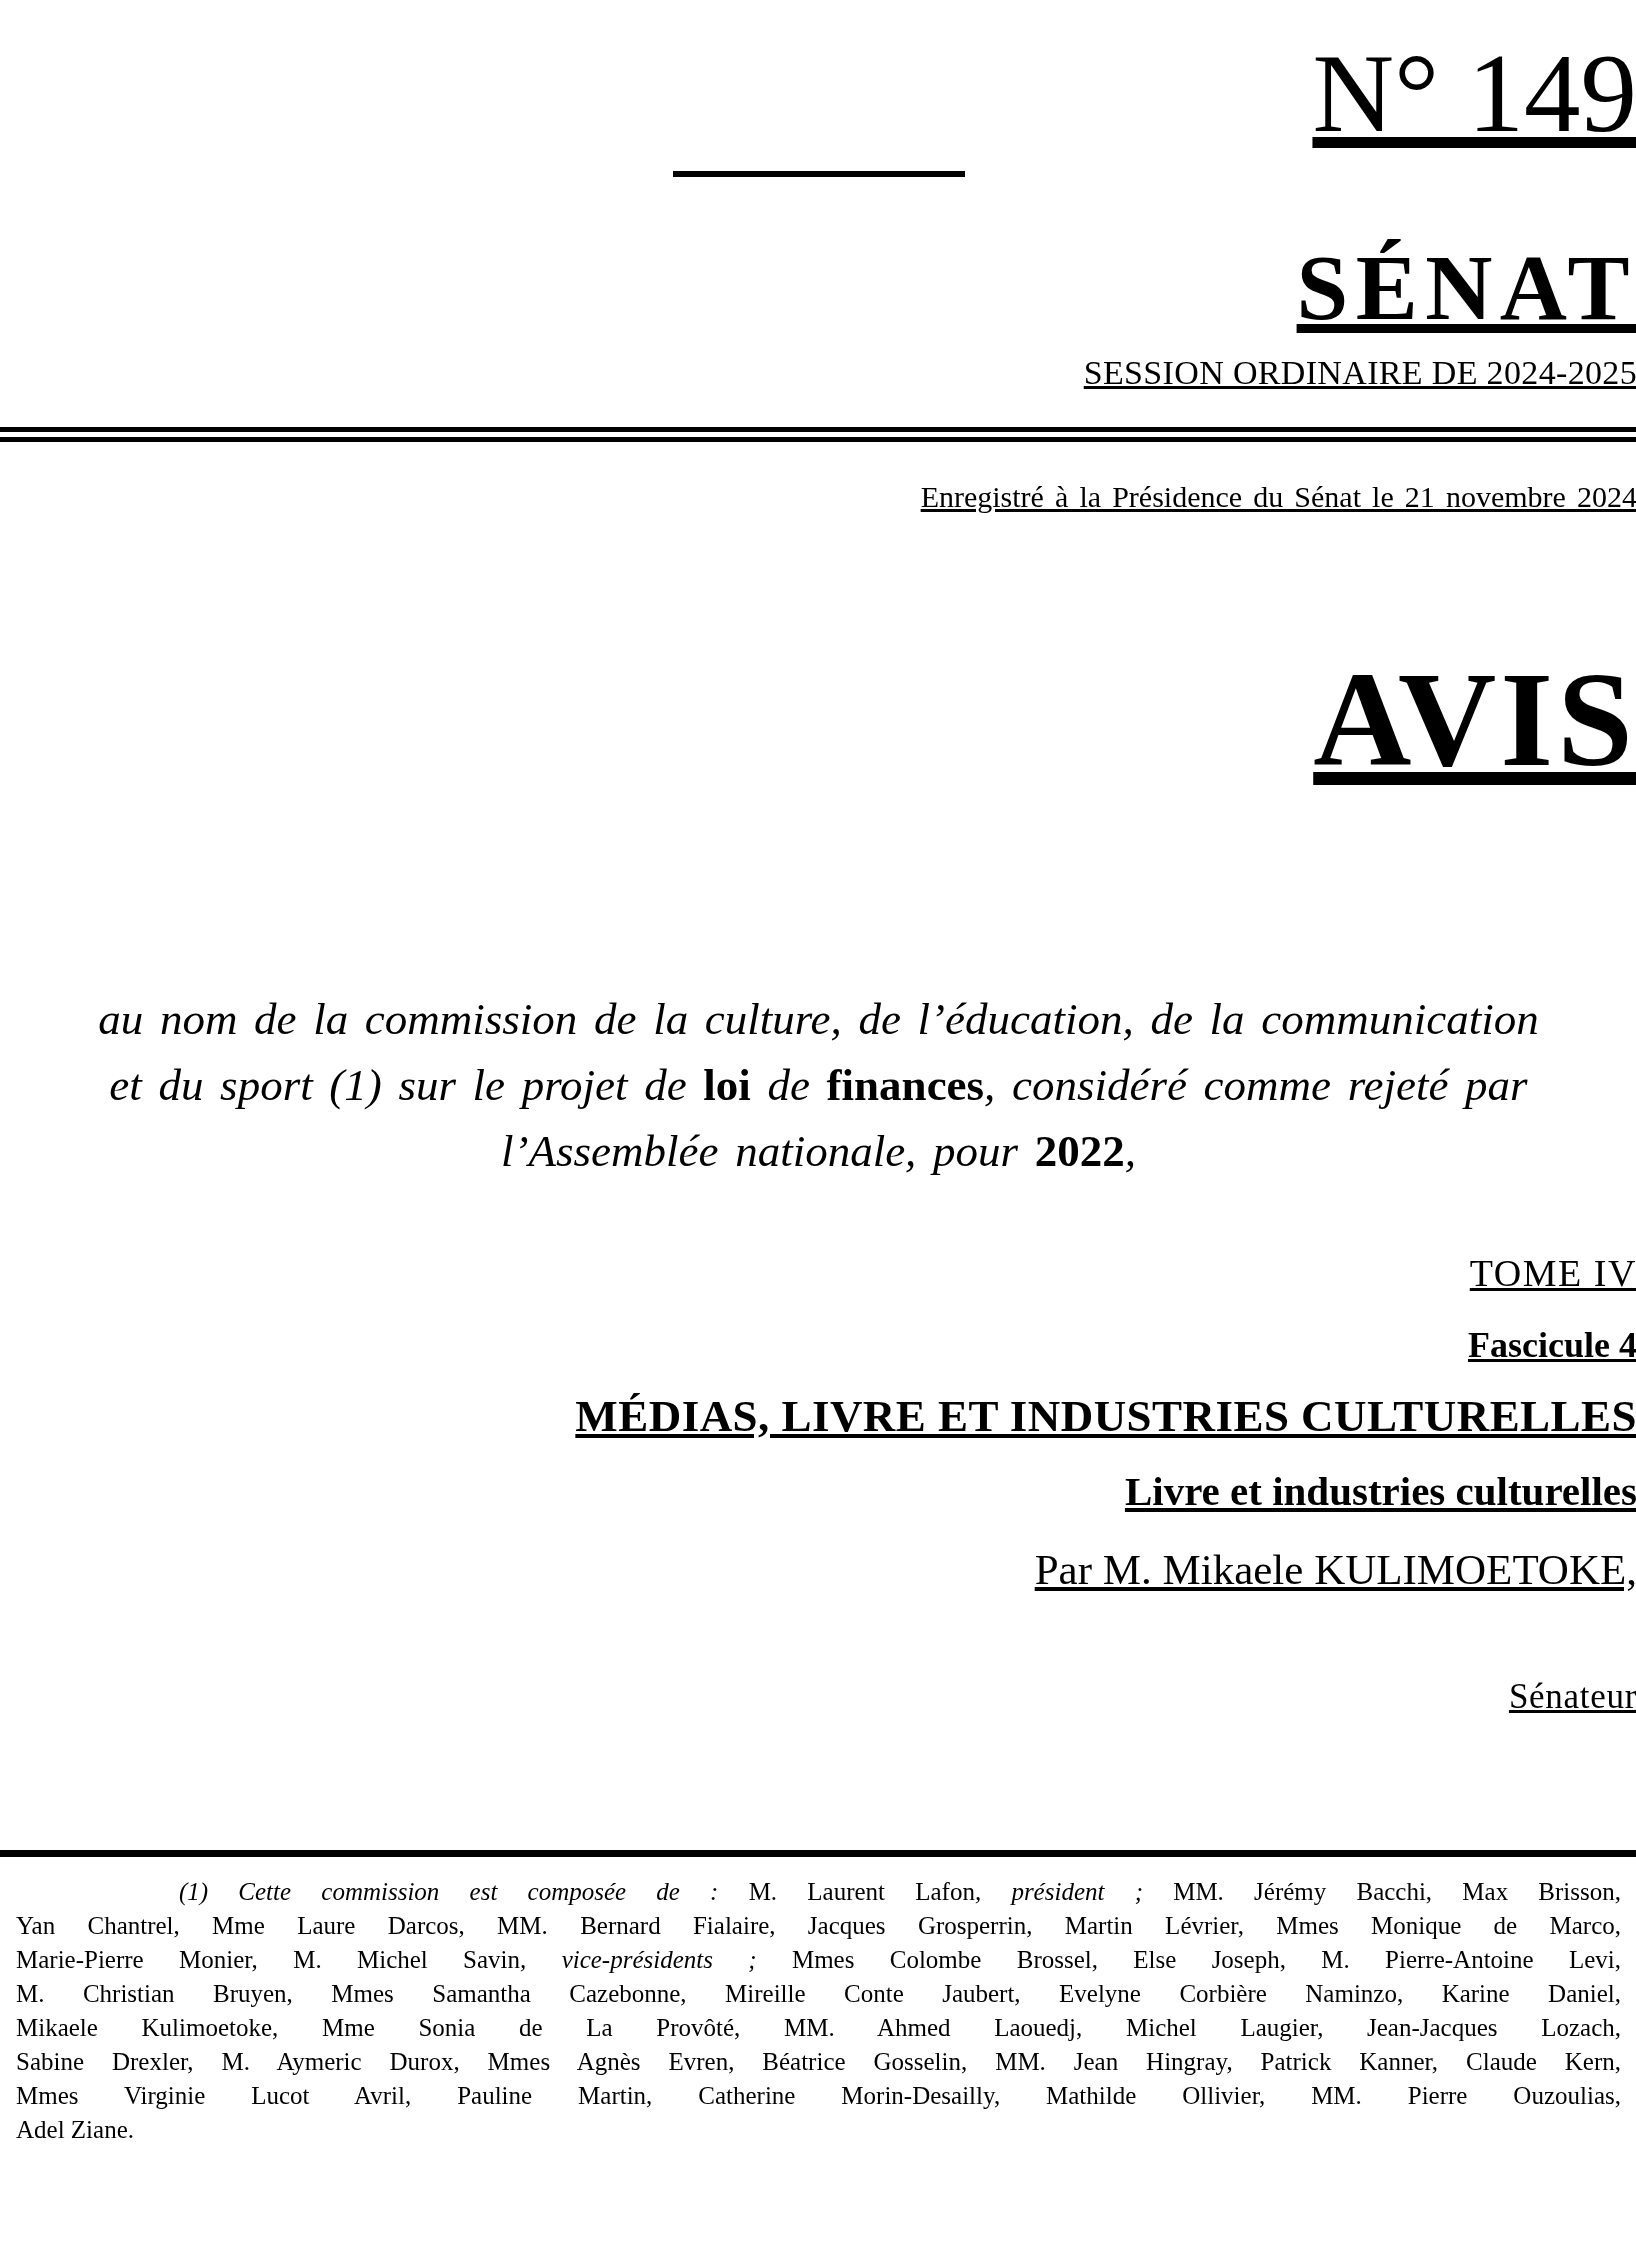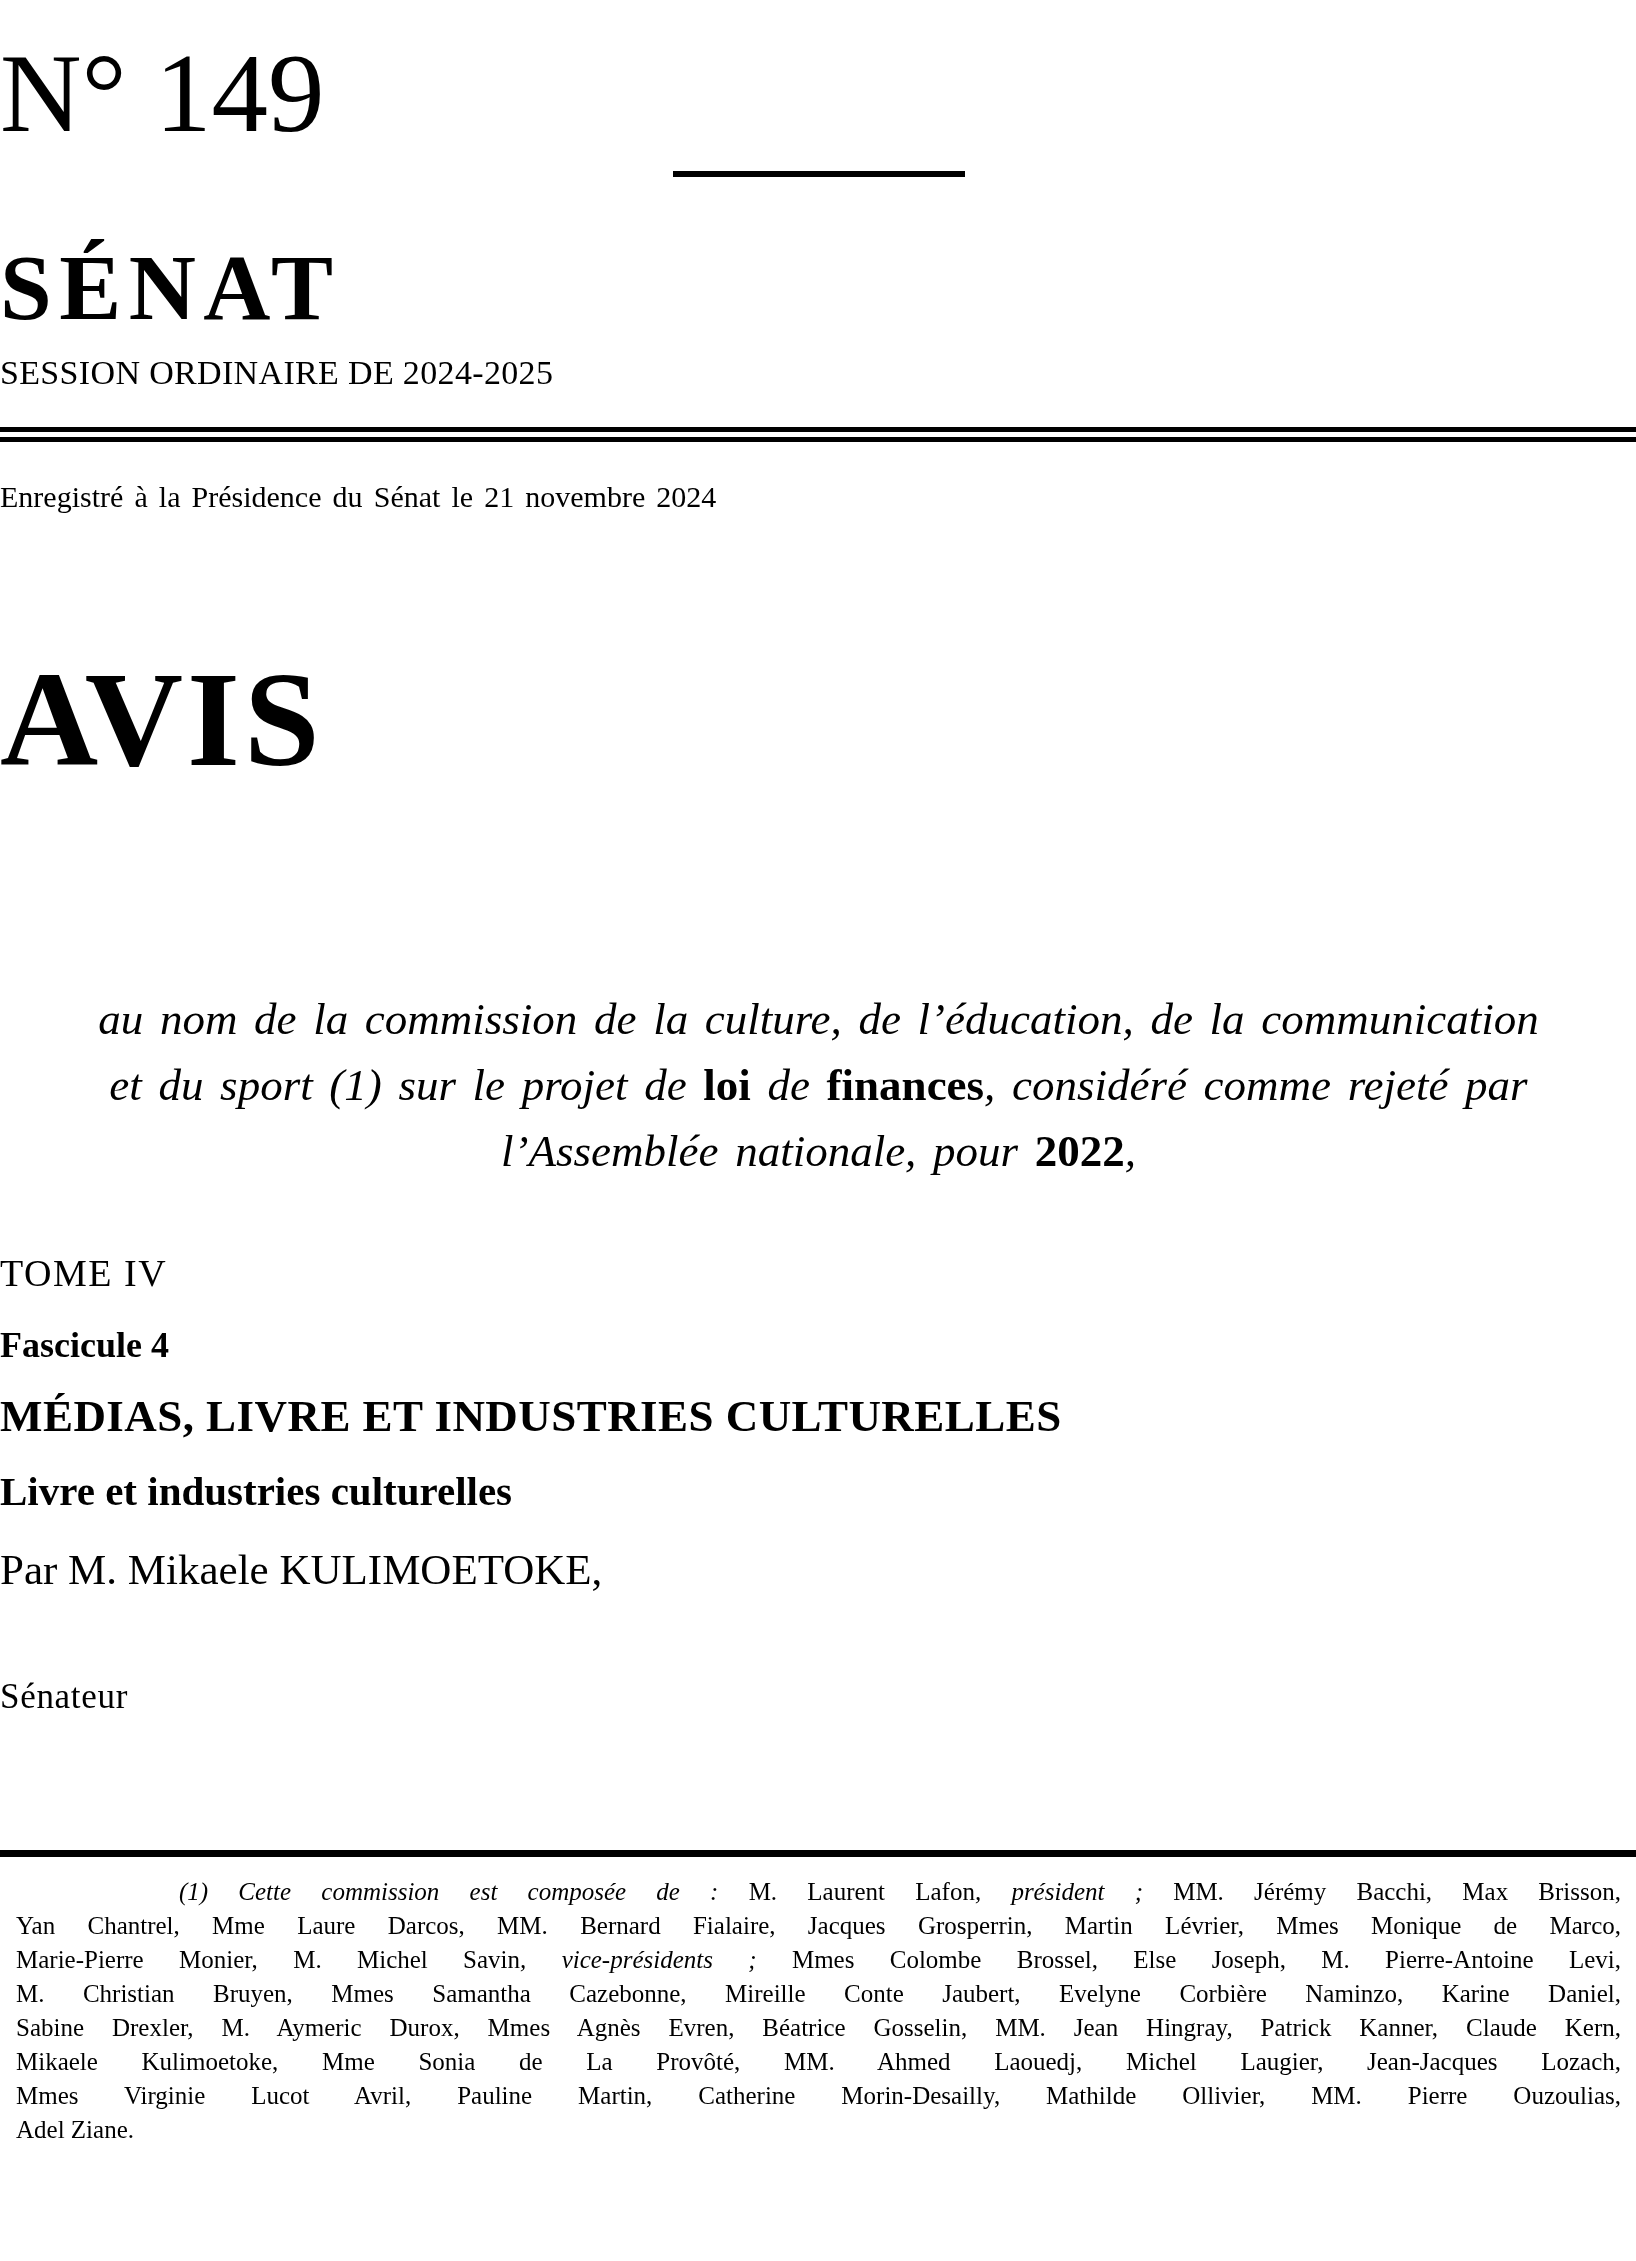--- a/index.html
+++ b/index.html
@@ -6,21 +6,21 @@
   .page {
     position: relative;
     width: 1637px;
     height: 2623px;
     background: #ffffff;
     color: #000000;
     font-family: "Liberation Serif", serif;
     overflow: hidden;
   }
   .abs { position: absolute; left: 0; right: 0; }
-  .center { text-align: left; }
+  .center { text-align: right; text-decoration: underline; }
 
   #doc-number   { top: 36px;  font-size: 113px; line-height: 1; }
   #title-underline { position: absolute; top: 171px; left: 50%; transform: translateX(-50%);
                      width: 292px; height: 6.3px; background: #000; }
   #senate-title { top: 241px; font-size: 93px; font-weight: bold; letter-spacing: 0.08em; line-height: 1; }
   #session-line { top: 356px; font-size: 34px; line-height: 1; letter-spacing: 0.01em; }
 
   #double-rule { position: absolute; top: 427px; left: 0; right: 0; }
   #double-rule .bar { height: 5.4px; background: #000; }
   #double-rule .gap { height: 4.5px; }
@@ -97,22 +97,22 @@
 
   <div class="abs center" id="author-title">Sénateur</div>
 
   <div id="footnote-rule"></div>
 
   <div id="footnote">
     <div class="fn-line first"><span class="s-i">(1) Cette commission est composée de : </span><span class="s-r">M. Laurent Lafon</span><span class="s-i">, président ; </span><span class="s-r">MM. Jérémy Bacchi, Max Brisson,</span></div>
     <div class="fn-line"><span class="s-r">Yan Chantrel, Mme Laure Darcos, MM. Bernard Fialaire, Jacques Grosperrin, Martin Lévrier, Mmes Monique de Marco,</span></div>
     <div class="fn-line"><span class="s-r">Marie-Pierre Monier, M. Michel Savin</span><span class="s-i">, vice-présidents ; </span><span class="s-r">Mmes Colombe Brossel, Else Joseph, M. Pierre-Antoine Levi,</span></div>
     <div class="fn-line"><span class="s-r">M. Christian Bruyen, Mmes Samantha Cazebonne, Mireille Conte Jaubert, Evelyne Corbière Naminzo, Karine Daniel,</span></div>
+    <div class="fn-line"><span class="s-r">Mikaele Kulimoetoke, Mme Sonia de La Provôté, MM. Ahmed Laouedj, Michel Laugier, Jean-Jacques Lozach,</span></div>
     <div class="fn-line"><span class="s-r">Sabine Drexler, M. Aymeric Durox, Mmes Agnès Evren, Béatrice Gosselin, MM. Jean Hingray, Patrick Kanner, Claude Kern,</span></div>
-    <div class="fn-line"><span class="s-r">Mikaele Kulimoetoke, Mme Sonia de La Provôté, MM. Ahmed Laouedj, Michel Laugier, Jean-Jacques Lozach,</span></div>
     <div class="fn-line"><span class="s-r">Mmes Virginie Lucot Avril, Pauline Martin, Catherine Morin-Desailly, Mathilde Ollivier, MM. Pierre Ouzoulias,</span></div>
     <div class="fn-line last"><span class="s-r">Adel Ziane.</span></div>
   </div>
 
   <div id="references">
     
     
     
   </div>
 

